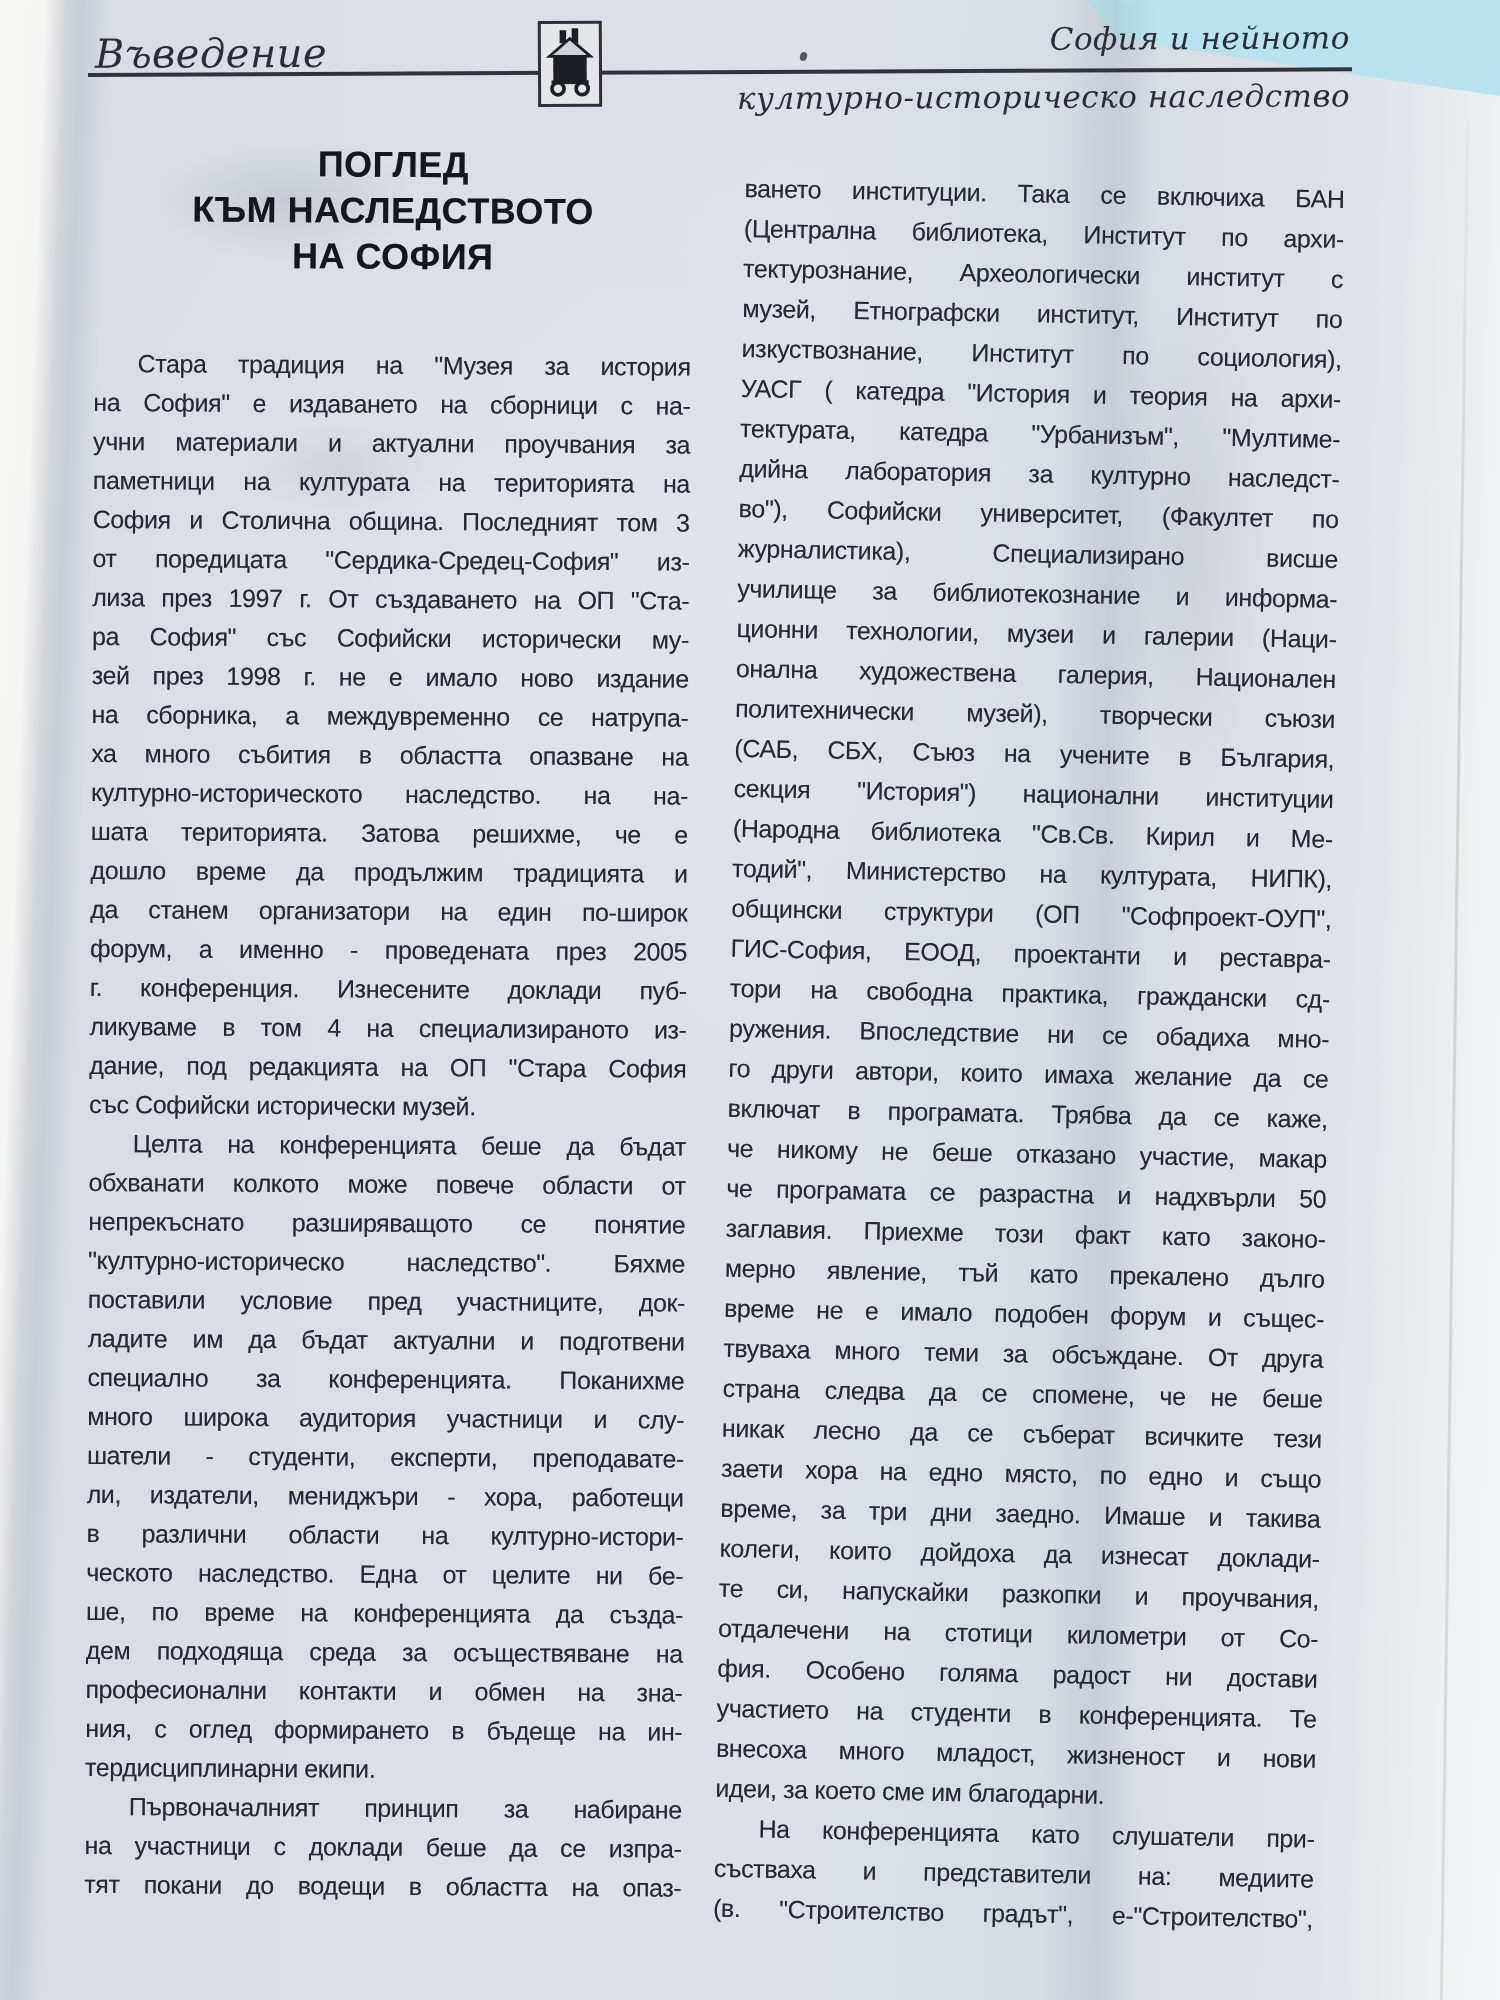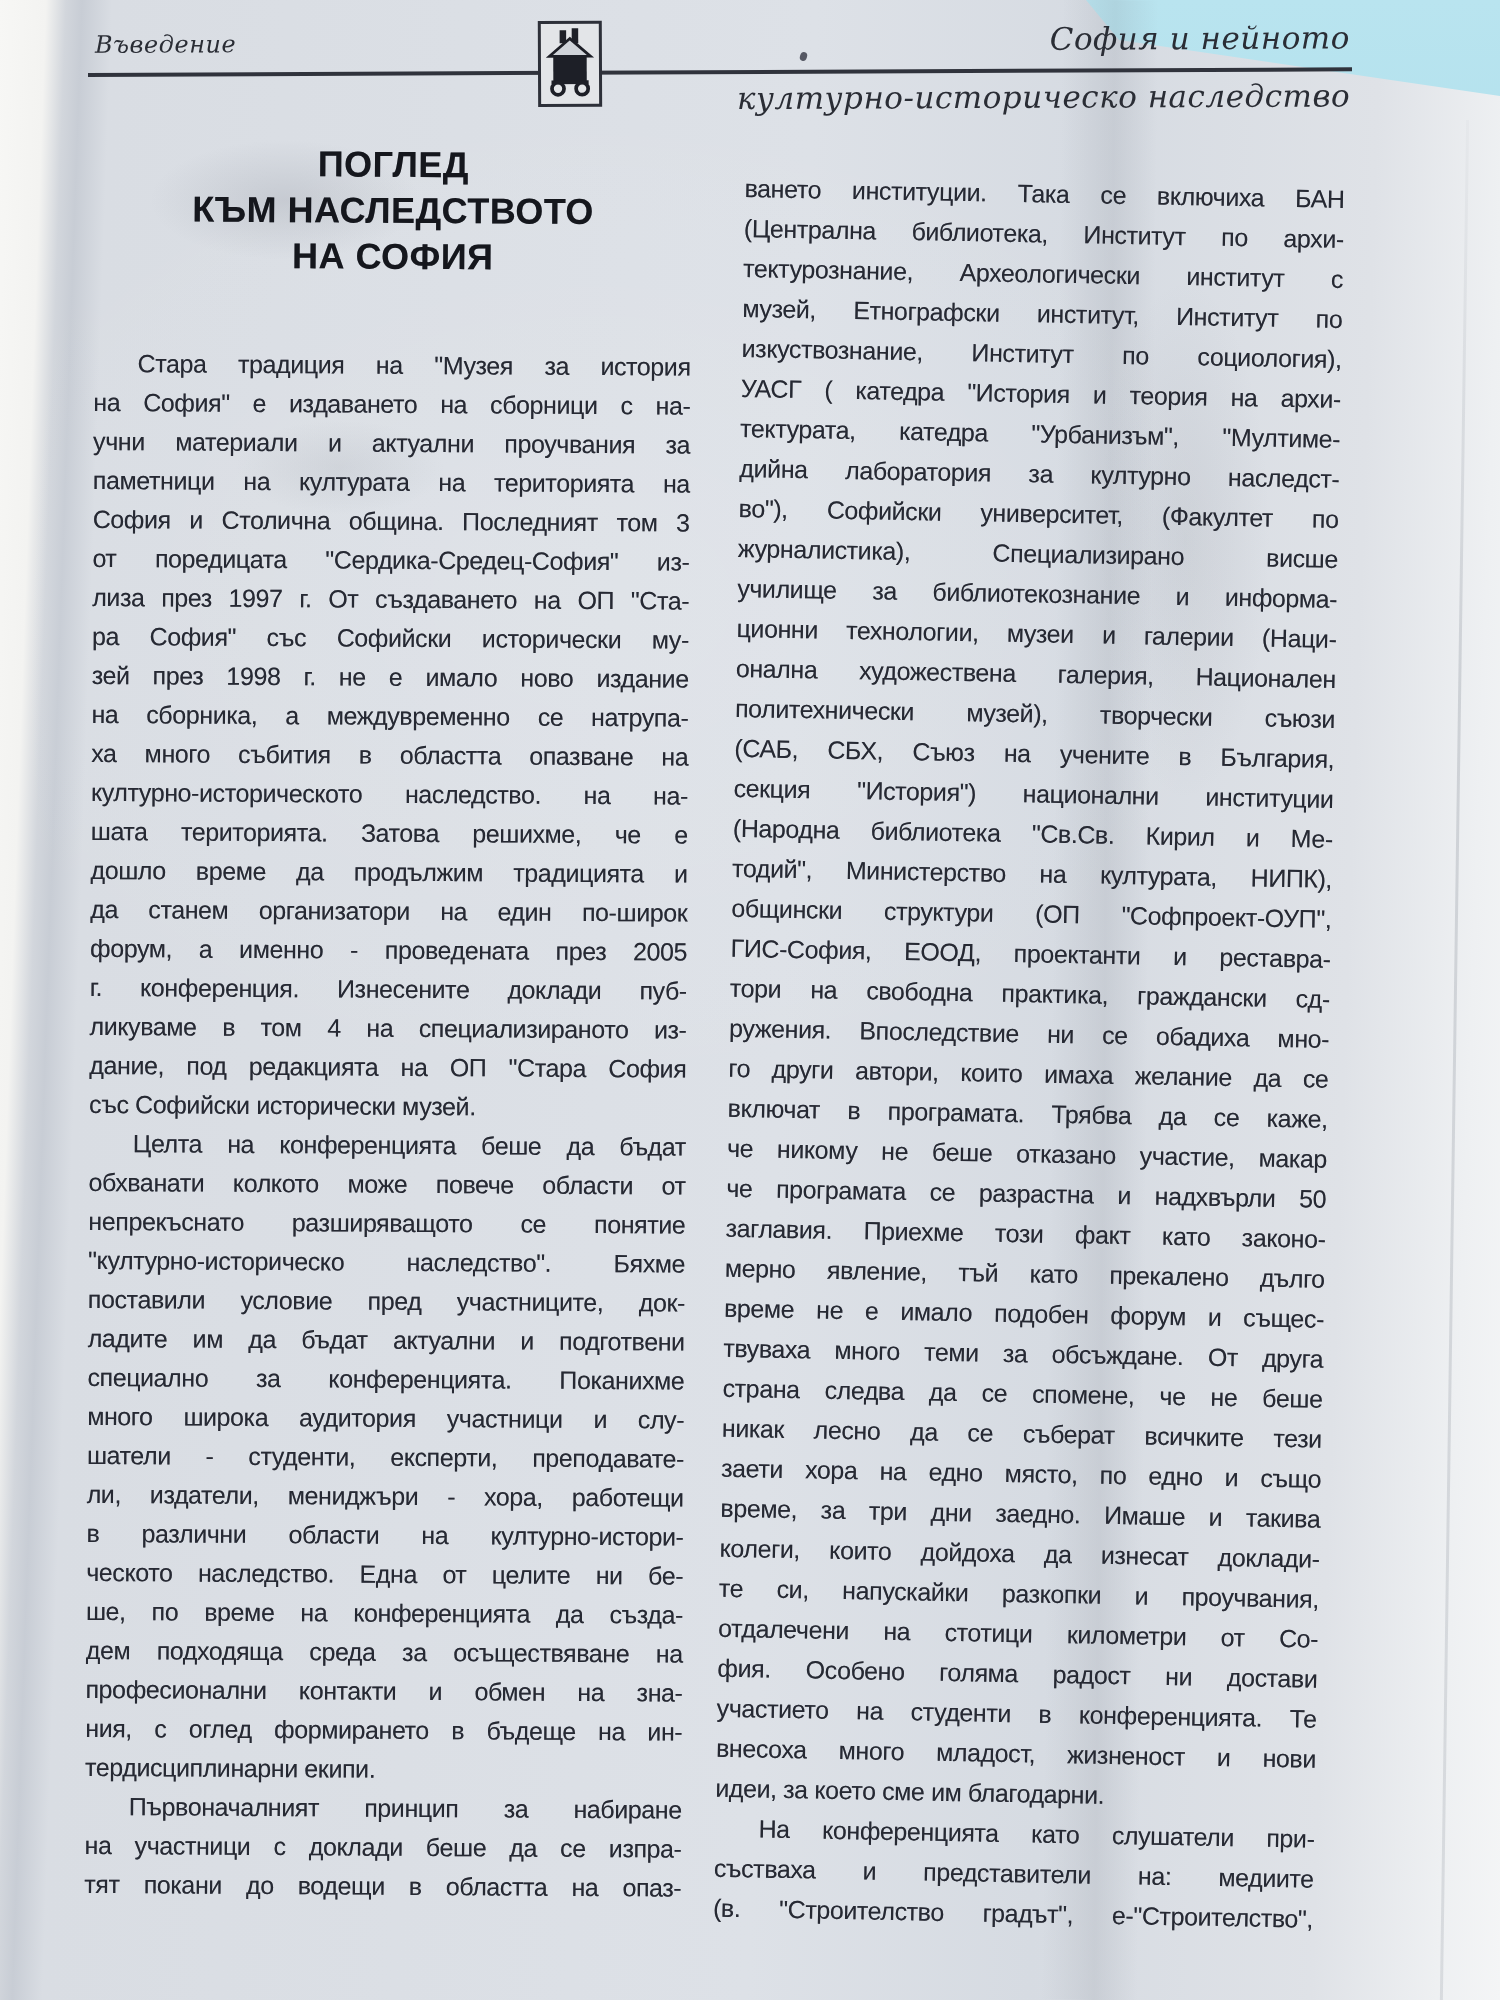--- a/index.html
+++ b/index.html
@@ -31,21 +31,21 @@
     background:radial-gradient(closest-side, rgba(108,114,128,.11), transparent);}
   .smudge.s3{left:1100px;top:280px;width:170px;height:520px;
     background:radial-gradient(closest-side, rgba(118,124,136,.13), transparent);}
   .speck{position:absolute;left:800px;top:52px;width:7px;height:9px;border-radius:50%;
     background:#343744;opacity:.8;transform:rotate(20deg);z-index:2;}
 
   
   .hdr{position:absolute;left:0;top:0;width:1500px;height:140px;z-index:4;transform:rotate(-.25deg);}
   .hdr-rule{position:absolute;left:88px;top:70px;width:1264px;height:3.5px;background:#30333c;}
   .hdr-left{position:absolute;left:95px;top:28px;
-    font-family:"DejaVu Serif", serif;font-style:italic;font-size:24px;color:#2a2d35;letter-spacing:.5px;}
+    font-family:"DejaVu Serif", serif;font-style:italic;font-size:40px;color:#2a2d35;letter-spacing:.5px;}
   .hdr-r1{position:absolute;right:150px;top:22px;
     font-family:"DejaVu Serif", serif;font-style:italic;font-size:31px;color:#2a2d35;letter-spacing:.5px;}
   .hdr-r2{position:absolute;right:150px;top:80px;
     font-family:"DejaVu Serif", serif;font-style:italic;font-size:31px;color:#2a2d35;letter-spacing:.5px;}
   .logo{position:absolute;left:538px;top:20px;width:64px;height:86px;background:#e3e5e8;
     border:3.5px solid #2d3039;box-sizing:border-box;display:flex;align-items:center;justify-content:center;}
 
   
   .col{position:absolute;z-index:3;color:#262933;text-shadow:0 0 .6px rgba(38,41,51,.45);}
   .col-left{left:95px;top:140px;width:597px;transform:rotate(.35deg);transform-origin:top left;}

